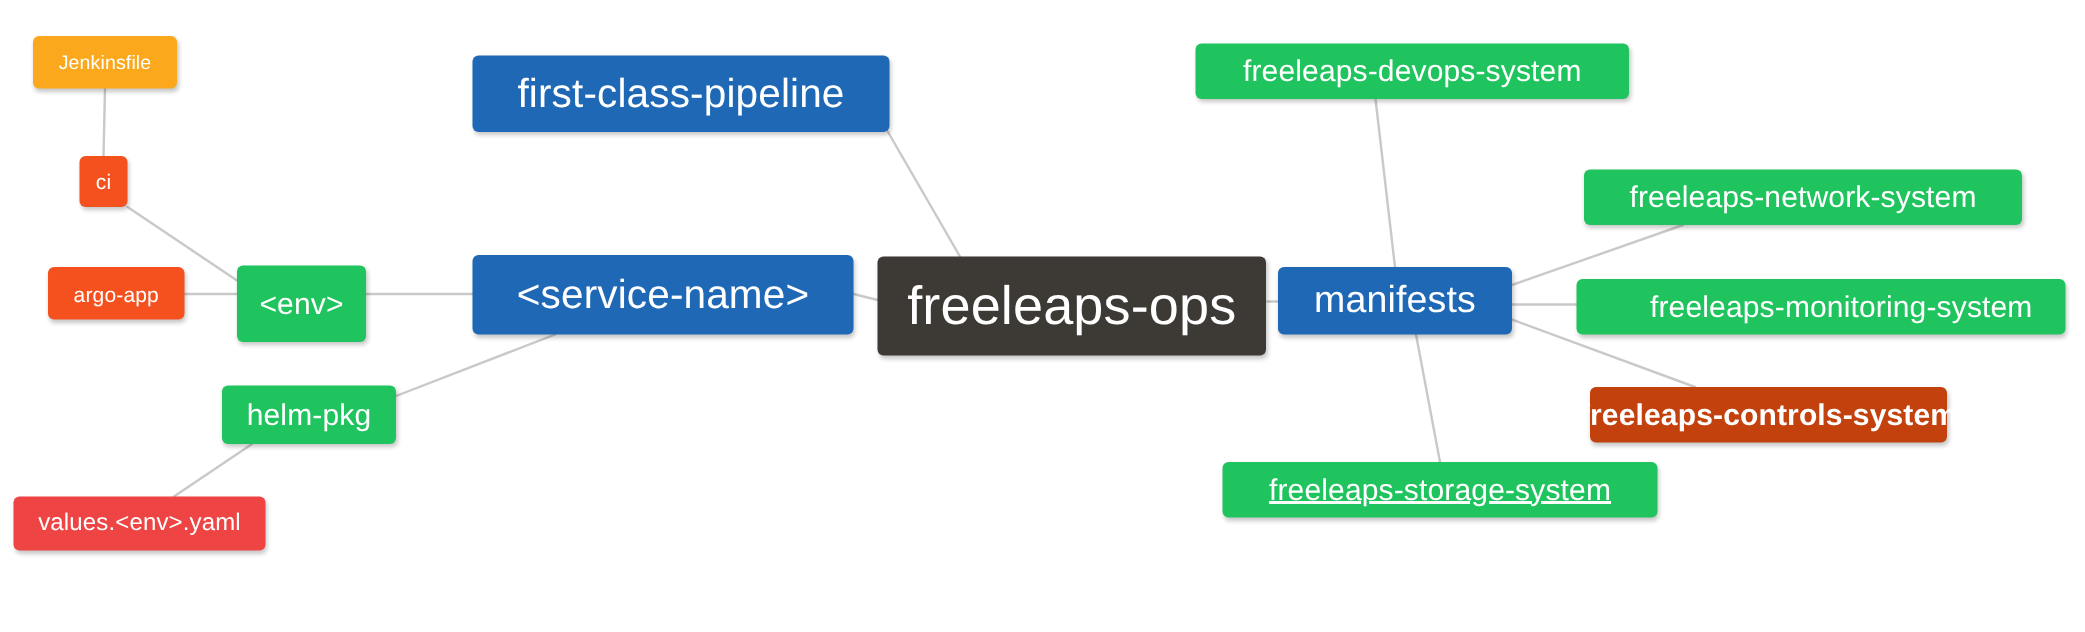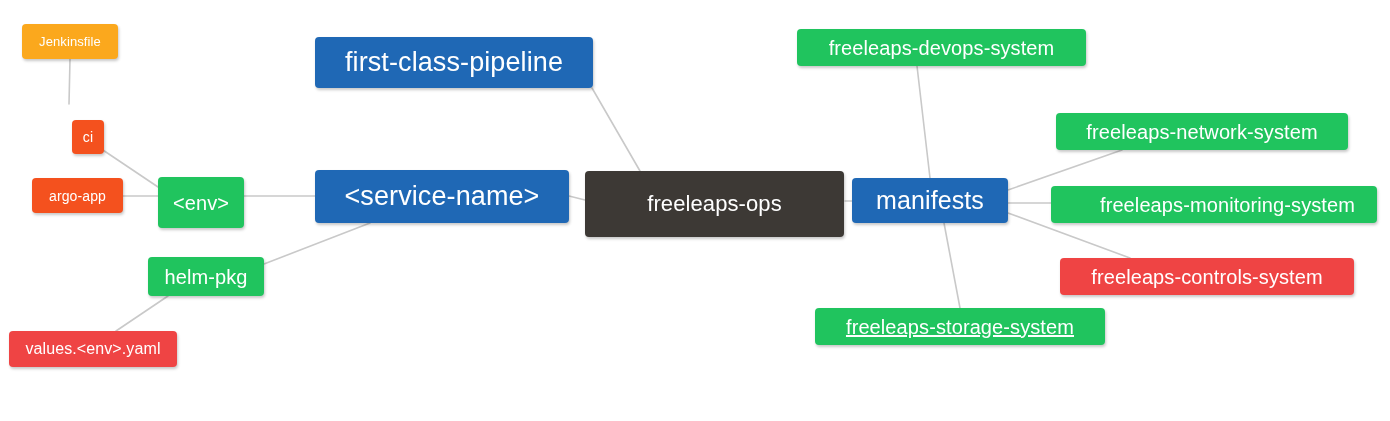--- a/index.html
+++ b/index.html
@@ -64,56 +64,56 @@
       <line x1="930" y1="178" x2="917" y2="66" stroke="#c9c9c9" stroke-width="1.6" stroke-linecap="round"></line>
       <line x1="1008" y1="190" x2="1122" y2="150" stroke="#c9c9c9" stroke-width="1.6" stroke-linecap="round"></line>
       <line x1="1008" y1="203" x2="1051" y2="203" stroke="#c9c9c9" stroke-width="1.6" stroke-linecap="round"></line>
       <line x1="1008" y1="213" x2="1130" y2="258" stroke="#c9c9c9" stroke-width="1.6" stroke-linecap="round"></line>
       <line x1="944" y1="223" x2="960" y2="308" stroke="#c9c9c9" stroke-width="1.6" stroke-linecap="round"></line>
     </svg>
   <div id="node-layer">
       <div class="node" style="left: 22px; top: 24px; width: 96px; height: 35px; background: rgb(251, 168, 29); font-size: 13px;">
         <span>Jenkinsfile</span>
       </div>
-      <div class="node" style="left: 53px; top: 120px; width: 32px; height: 34px; background: rgb(244, 81, 30); font-size: 14px; margin-left: 19px;">
+      <div class="node" style="left: 53px; top: 104px; width: 32px; height: 34px; background: rgb(244, 81, 30); font-size: 14px;">
         <span>ci</span>
       </div>
       <div class="node" style="left: 32px; top: 178px; width: 91px; height: 35px; background: rgb(244, 81, 30); font-size: 14px;">
         <span>argo-app</span>
       </div>
       <div class="node" style="left: 158px; top: 177px; width: 86px; height: 51px; background: rgb(32, 196, 94); font-size: 20px;">
         <span>&lt;env&gt;</span>
       </div>
       <div class="node" style="left: 148px; top: 257px; width: 116px; height: 39px; background: rgb(32, 196, 94); font-size: 20px;">
         <span>helm-pkg</span>
       </div>
       <div class="node" style="left: 9px; top: 331px; width: 168px; height: 36px; background: #ef4444; font-size: 16px; text-align: center;">
         <span>values.&lt;env&gt;.yaml</span>
       </div>
       <div class="node" style="left: 315px; top: 170px; width: 254px; height: 53px; background: rgb(31, 104, 181); font-size: 27px;">
         <span>&lt;service-name&gt;</span>
       </div>
       <div class="node" style="left: 315px; top: 37px; width: 278px; height: 51px; background: rgb(31, 104, 181); font-size: 27px;">
         <span>first-class-pipeline</span>
       </div>
-      <div class="node" style="left: 585px; top: 171px; width: 259px; height: 66px; background: rgb(61, 57, 53); font-size: 22px;">
+      <div class="node" style="left: 585px; top: 171px; width: 259px; height: 66px; background: rgb(61, 57, 53); font-size: 36px;">
         <span>freeleaps-ops</span>
       </div>
       <div class="node" style="left: 852px; top: 178px; width: 156px; height: 45px; background: rgb(31, 104, 181); font-size: 25px;">
         <span>manifests</span>
       </div>
       <div class="node" style="left: 797px; top: 29px; width: 289px; height: 37px; background: rgb(32, 196, 94); font-size: 20px;">
         <span>freeleaps-devops-system</span>
       </div>
       <div class="node" style="left: 1056px; top: 113px; width: 292px; height: 37px; background: rgb(32, 196, 94); font-size: 20px;">
         <span>freeleaps-network-system</span>
       </div>
       <div class="node" style="left: 1051px; top: 186px; width: 326px; height: 37px; background: rgb(32, 196, 94); font-size: 20px; padding-left: 27px;">
         <span>freeleaps-monitoring-system</span>
       </div>
-      <div class="node" style="left: 1060px; top: 258px; width: 294px; height: 37px; background: #ef4444; font-size: 20px;">
+      <div class="node" style="left: 1060px; top: 258px; width: 238px; height: 37px; background: #c2410c; font-size: 20px; font-weight: bold;">
         <span>freeleaps-controls-system</span>
       </div>
       <div class="node" style="left: 815px; top: 308px; width: 290px; height: 37px; background: rgb(32, 196, 94); font-size: 20px; text-decoration: underline;">
         <span>freeleaps-storage-system</span>
       </div>
     </div>
 </div>
 
 </body></html>

